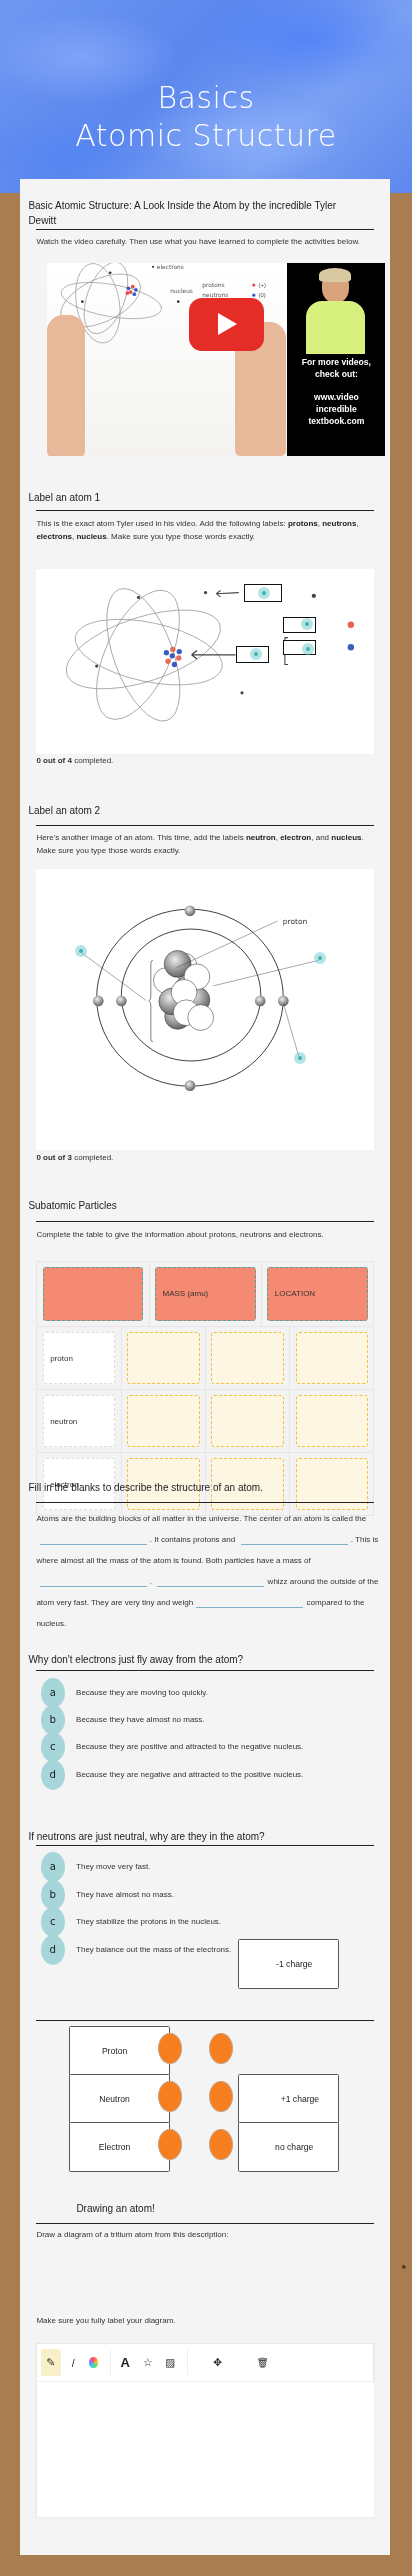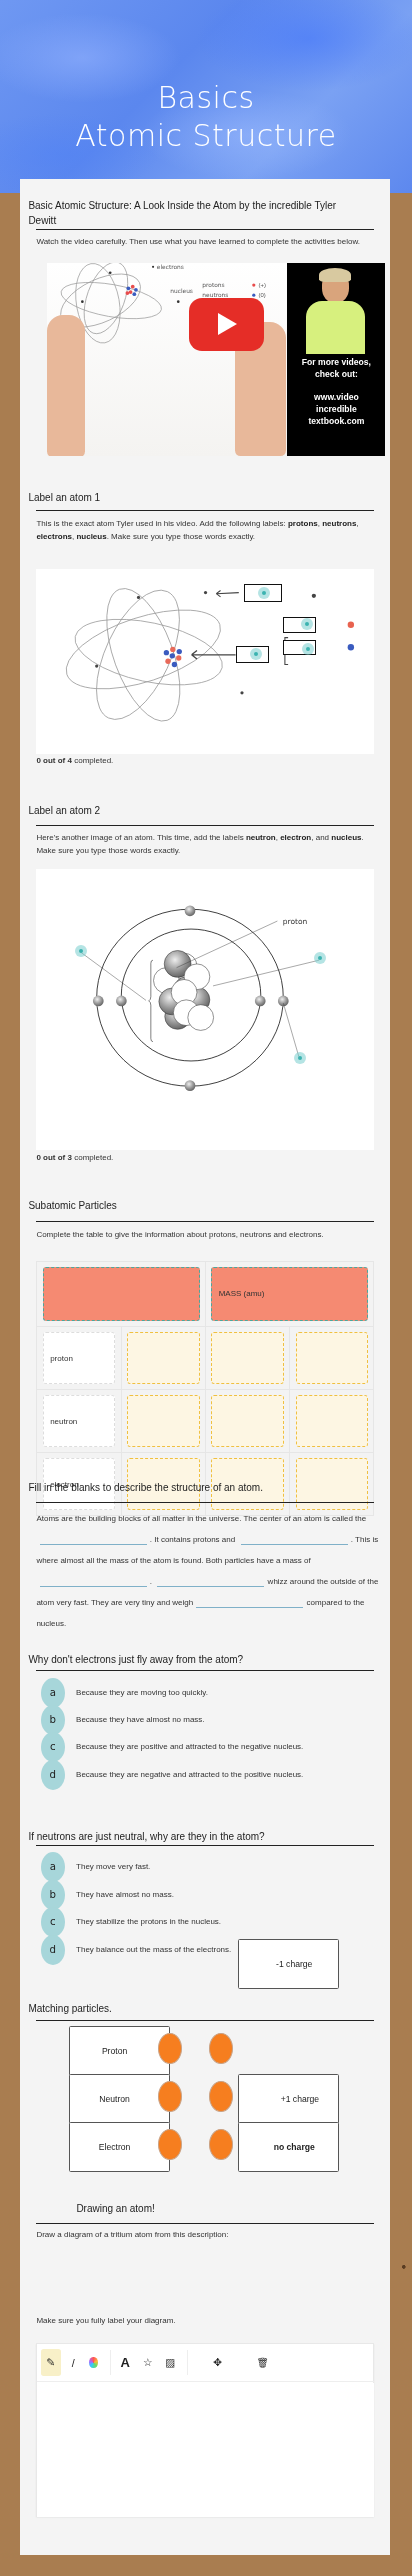--- a/index.html
+++ b/index.html
@@ -231,20 +231,23 @@
   <div class="rule" style="top:1042px;"></div>
   <div class="txt" style="top:1049px;">Complete the table to give the information about protons, neutrons and electrons.</div>
   <div class="tbl">
     <div class="trow head">
       <div class="tcell">
           <div class="hbox"></div>
         </div>
       <div class="tcell">
           <div class="hbox">MASS (amu)</div>
         </div>
+      <div class="tcell">
+          <div class="hbox">LOCATION</div>
+        </div>
     </div>
     <div class="trow">
       <div class="tcell">
           <div class="lbox">proton</div>
         </div>
       <div class="tcell">
           <div class="dbox"></div>
         </div>
       <div class="tcell">
           <div class="dbox"></div>
@@ -322,37 +325,36 @@
     </div>
   <div class="opt" style="top:1730px;">
       <div class="letter">c</div>
       <div class="otext">They stabilize the protons in the nucleus.</div>
     </div>
   <div class="opt" style="top:1758px;">
       <div class="letter">d</div>
       <div class="otext">They balance out the mass of the electrons.</div>
     </div>
 
-  <div class="sec-h" style="top:1822px;">Matching particles.</div>
   <div class="rule" style="top:1841px;"></div>
 
   <div class="mleft" style="top:1847px;">Proton</div>
   <div class="knob" style="left:138px;top:1854px;"></div>
   <div class="knob" style="left:189px;top:1854px;"></div>
   <div class="mright" style="top:1760px;">-1 charge</div>
 
   <div class="mleft" style="top:1895px;">Neutron</div>
   <div class="knob" style="left:138px;top:1902px;"></div>
   <div class="knob" style="left:189px;top:1902px;"></div>
   <div class="mright" style="top:1895px;padding-left:22px;">+1 charge</div>
 
   <div class="mleft" style="top:1943px;">Electron</div>
   <div class="knob" style="left:138px;top:1950px;"></div>
   <div class="knob" style="left:189px;top:1950px;"></div>
-  <div class="mright" style="top:1943px;font-weight:bold;">no charge</div>
+  <div class="mright" style="top:1943px;">no charge</div>
 
   <div class="sec-h" style="top:2022px;margin-left:48px;">Drawing an atom!</div>
   <div class="rule" style="top:2044px;"></div>
   <div class="txt" style="top:2049px;">Draw a diagram of a tritium atom from this description:</div>
   <div class="txt" style="top:2135px;">Make sure you fully label your diagram.</div>
 
   <div class="draw">
     <div class="toolbar">
       <div class="tool active">✎</div>
       <div class="tool" style="margin-right:0;">/</div>

